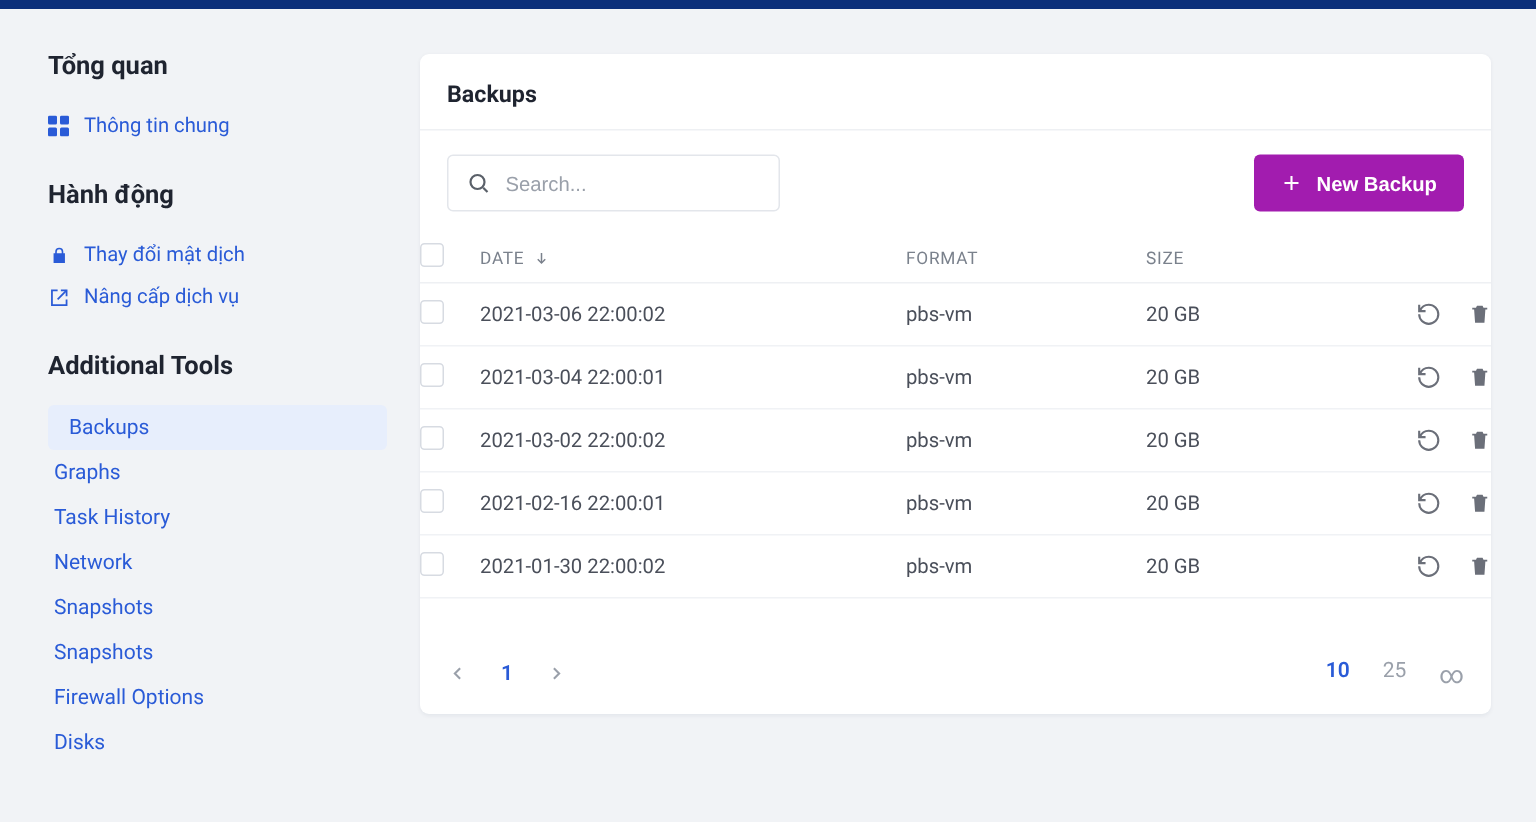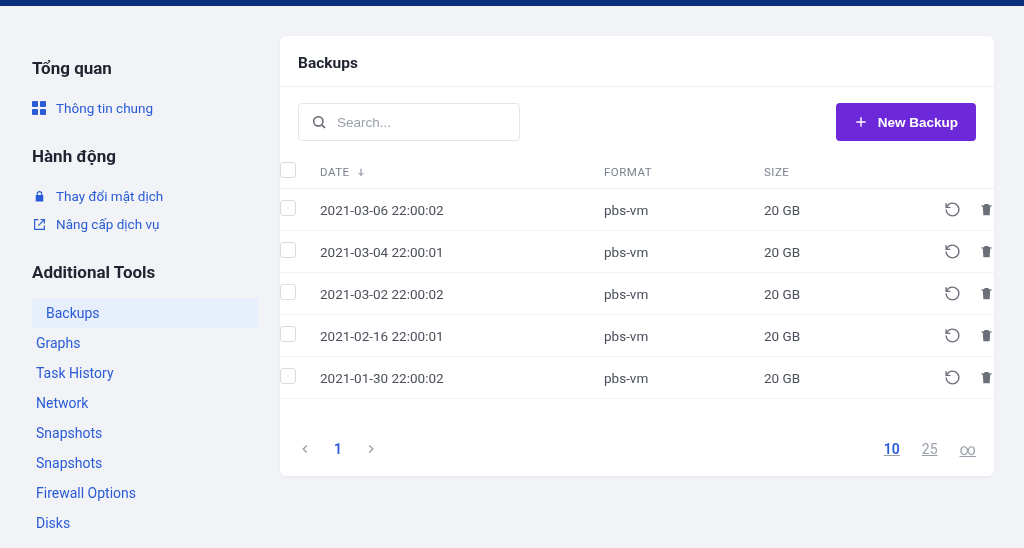--- a/index.html
+++ b/index.html
@@ -38,21 +38,21 @@
     padding: 6px 0;
     cursor: pointer;
   }
   .nav-item .icon {
     width: 14px;
     height: 14px;
     display: inline-flex;
     align-items: center;
     justify-content: center;
   }
-  .section-block { margin-bottom: 22px; margin-top: 24px; }
+  .section-block { margin-bottom: 22px; }
   .tool-list .tool-item {
     color: #2a5bd7;
     font-size: 14px;
     padding: 7px 4px;
     cursor: pointer;
   }
   .tool-list .tool-item.active {
     background: #e7eefc;
     border-radius: 4px;
     padding-left: 14px;
@@ -98,21 +98,21 @@
     outline: none;
     flex: 1;
     font-size: 13.5px;
     color: #1f2430;
   }
   .search-wrap input::placeholder { color: #9aa0aa; }
   .btn-primary {
     display: inline-flex;
     align-items: center;
     gap: 10px;
-    background: #6d28d9;
+    background: #a21caf;
     color: #fff;
     border: none;
     border-radius: 4px;
     padding: 0 18px;
     height: 38px;
     font-size: 13.5px;
     font-weight: 600;
     cursor: pointer;
   }
   .table {
@@ -165,24 +165,22 @@
   .pager {
     display: flex;
     align-items: center;
     gap: 22px;
     color: #9aa0aa;
   }
   .pager .pg { cursor: pointer; display: inline-flex; }
   .pager .current { color: #2a5bd7; font-weight: 600; }
   .page-sizes {
     display: flex;
-    align-items: center;
     gap: 22px;
     color: #9aa0aa;
-    text-decoration: underline;
   }
   .page-sizes .sz { cursor: pointer; }
   .page-sizes .sz.active { color: #2a5bd7; font-weight: 600; }
   .inf { font-size: 16px; position: relative; top: 1px; }
   svg { display: block; }
 </style>
 </head>
 <body>
 
 <div class="topbar"></div>

